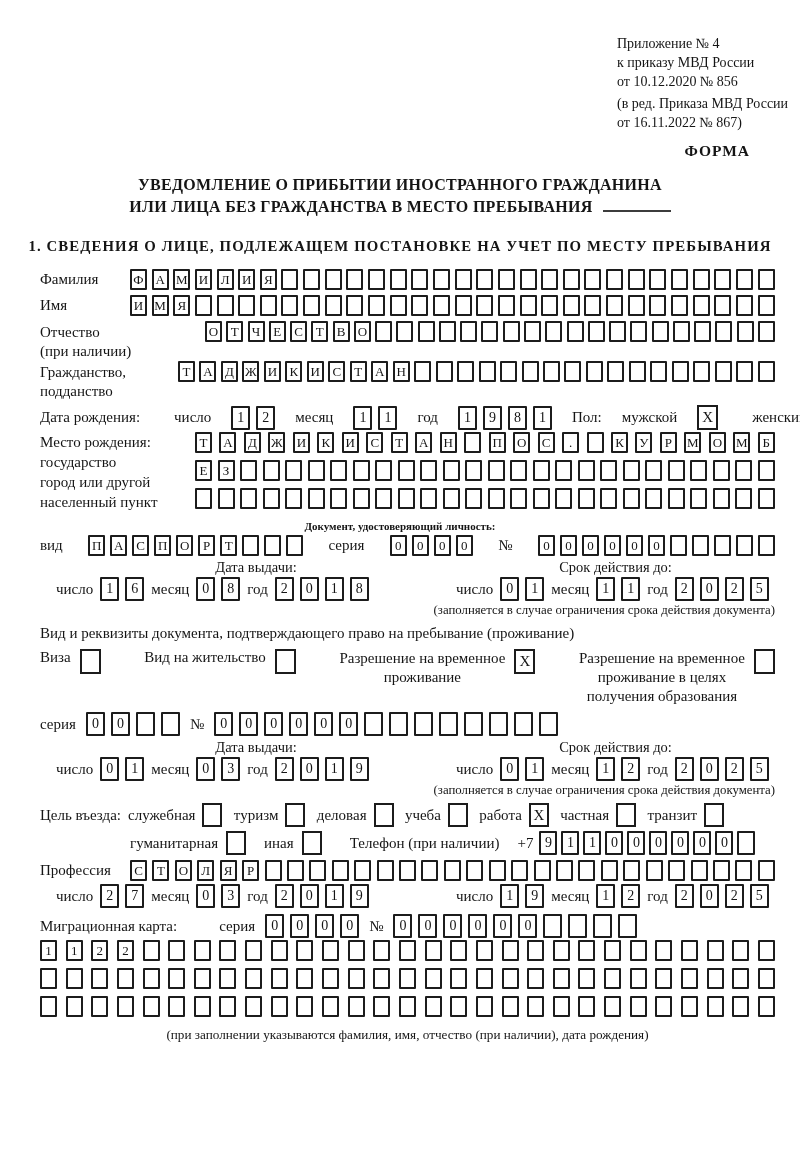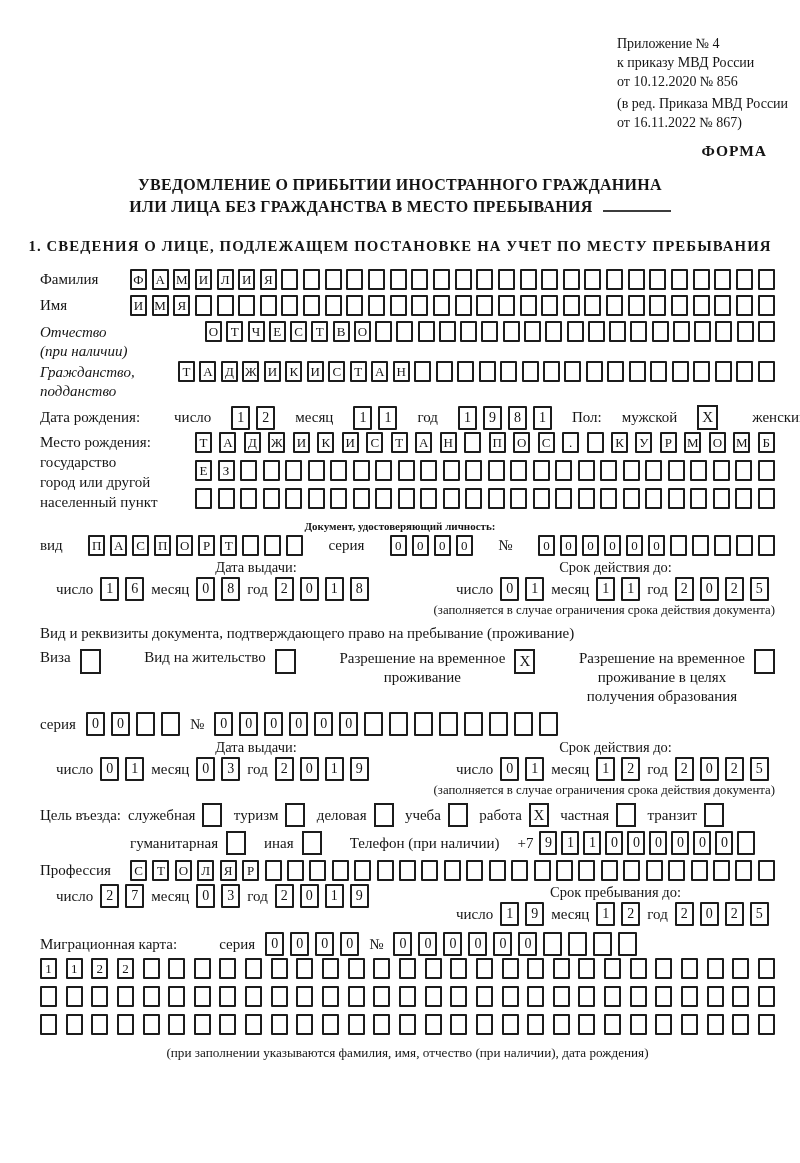--- a/index.html
+++ b/index.html
@@ -4,21 +4,21 @@
 <style>
   html,body{margin:0;padding:0;background:#fff;}
   .page{
     width:800px;height:1097px;box-sizing:border-box;overflow:hidden;
     padding-top:34px;position:relative;background:#fff;color:#151515;
     font-family:"Liberation Serif","DejaVu Serif",serif;font-size:15px;
   }
   
   .hdr{margin-left:617px;width:180px;font-size:14px;line-height:19px;}
   .hdr .l4{margin-top:3px;}
-  .forma{margin-top:10px;padding-right:33px;text-align:right;font-weight:bold;font-size:15.5px;letter-spacing:1px;}
+  .forma{margin-top:10px;padding-right:50px;text-align:right;font-weight:bold;font-size:15.5px;letter-spacing:1px;}
   .title{margin-top:14px;text-align:center;font-weight:bold;font-size:16px;line-height:22px;letter-spacing:.3px;}
   .uline{display:inline-block;width:68px;height:13px;border-bottom:2px solid #3c3c3c;margin-left:10px;}
   .sec-h{margin-top:20px;text-align:center;font-weight:bold;font-size:14.8px;letter-spacing:1.1px;white-space:nowrap;}
   
   .row{display:flex;align-items:flex-start;margin:0 25px 0 40px;}
   .lbl{flex:none;padding-top:2px;}
   .w90{width:90px;} .w165{width:165px;} .w138{width:138px;} .w155{width:155px;}
   .cells{display:flex;justify-content:space-between;flex:1;min-width:0;}
   .cell{
     flex:none;display:inline-flex;align-items:center;justify-content:center;
@@ -31,21 +31,21 @@
   .cells.phone{flex:none;justify-content:flex-start;gap:4px;}
   .cells.phone .cell{width:18px;height:24px;font-size:14px;}
   .mt5{margin-top:5px;} .mt6{margin-top:6px;}
   
   .cb{
     flex:none;display:inline-flex;align-items:center;justify-content:center;
     width:21px;height:25px;border:2px solid #1c1c1c;box-sizing:border-box;
     font-size:15px;background:#fff;
   }
   
-  .lbl2{line-height:19px;font-style:italic;}
+  .lbl2{line-height:19px;}
   
   .bd{display:flex;align-items:center;margin:4px 25px 0 40px;gap:20px;white-space:nowrap;}
   .bd .gap-l{margin-left:14px;}
   
   .blk{display:flex;margin:2px 25px 0 40px;}
   .blk .bl-l{flex:none;line-height:20px;}
   .blk .bl-r{flex:1;min-width:0;}
   .bl-r .cells{margin-bottom:7px;}
   
   .doc-h{margin-top:4px;text-align:center;font-weight:bold;font-size:11px;}
@@ -657,21 +657,20 @@
         <span>год</span>
         <span class="cells date">
             <span class="cell">2</span>
             <span class="cell">0</span>
             <span class="cell">1</span>
             <span class="cell">9</span>
           </span>
       </div>
     </div>
     <div class="g2">
-      <div class="gt">Срок пребывания до:</div>
       <div class="gl">
         <span>число</span>
         <span class="cells date">
             <span class="cell">1</span>
             <span class="cell">9</span>
           </span>
         <span>месяц</span>
         <span class="cells date">
             <span class="cell">1</span>
             <span class="cell">2</span>

